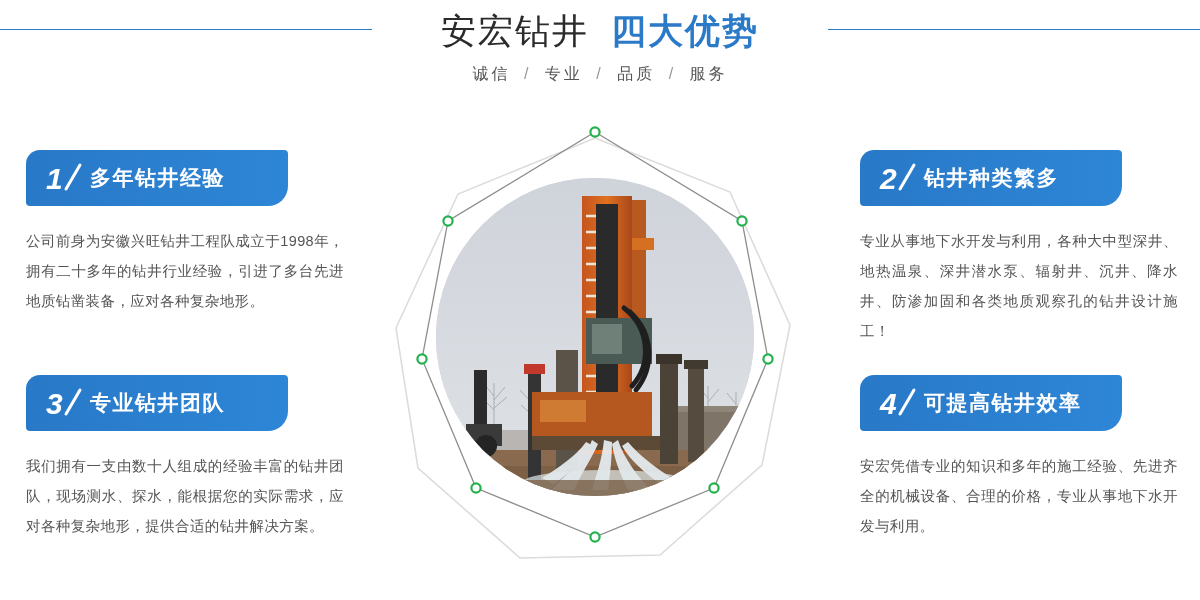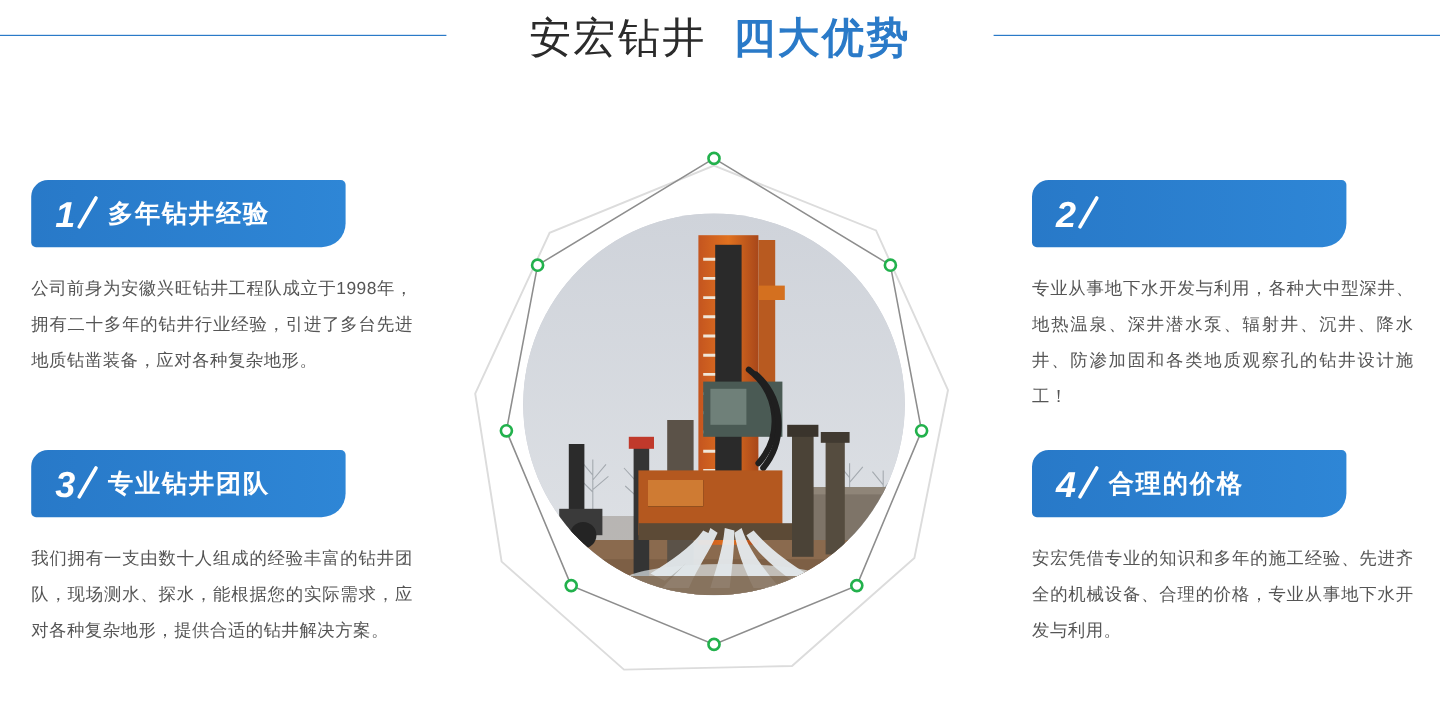--- a/index.html
+++ b/index.html
@@ -151,20 +151,29 @@
 <div class="page">
 
   <div class="header">
     <div class="rule rule-left"></div>
     <div class="rule rule-right"></div>
 
     <div class="title-row">
       <span class="title-main">安宏钻井</span><span class="title-accent">四大优势</span>
     </div>
 
+    <div class="subtitle">
+      <span>诚信</span>
+      <span class="sep">/</span>
+      <span>专业</span>
+      <span class="sep">/</span>
+      <span>品质</span>
+      <span class="sep">/</span>
+      <span>服务</span>
+    </div>
   </div>
 
   <div class="center">
 
     <svg class="poly" width="450" height="480" viewBox="0 0 450 480">
 
       <polygon points="225,28 360,82 420,215 392,355 290,445 150,448 48,358 26,218 88,84" fill="none" stroke="#dcdcdc" stroke-width="1.6"></polygon>
 
       <polygon points="225,22 372,111 398,249 344,378 225,427 106,378 52,249 78,111" fill="none" stroke="#8d8d8d" stroke-width="1.3"></polygon>
       <g fill="#ffffff" stroke="#22b14c" stroke-width="2.2">
@@ -290,30 +299,31 @@
   </div>
 
   <div class="card card-right-1">
     <div class="card-head">
       <span class="card-num">
         <svg width="42" height="40" viewBox="0 0 42 40">
           <text x="2" y="31" font-family="'Liberation Sans', sans-serif" font-size="30" font-weight="700" font-style="italic" fill="#ffffff">2</text>
           <path d="M22 31 L36 7" stroke="#ffffff" stroke-width="3" stroke-linecap="round"></path>
         </svg>
       </span>
+      <span class="card-title">钻井种类繁多</span>
     </div>
     <div class="card-body">专业从事地下水开发与利用，各种大中型深井、地热温泉、深井潜水泵、辐射井、沉井、降水井、防渗加固和各类地质观察孔的钻井设计施工！</div>
   </div>
 
   <div class="card card-right-2">
     <div class="card-head">
       <span class="card-num">
         <svg width="42" height="40" viewBox="0 0 42 40">
           <text x="2" y="31" font-family="'Liberation Sans', sans-serif" font-size="30" font-weight="700" font-style="italic" fill="#ffffff">4</text>
           <path d="M22 31 L36 7" stroke="#ffffff" stroke-width="3" stroke-linecap="round"></path>
         </svg>
       </span>
-      <span class="card-title">合理的价格</span>
+      <span class="card-title">可提高钻井效率</span>
     </div>
     <div class="card-body">安宏凭借专业的知识和多年的施工经验、先进齐全的机械设备、合理的价格，专业从事地下水开发与利用。</div>
   </div>
 
 </div>
 
 </body></html>

